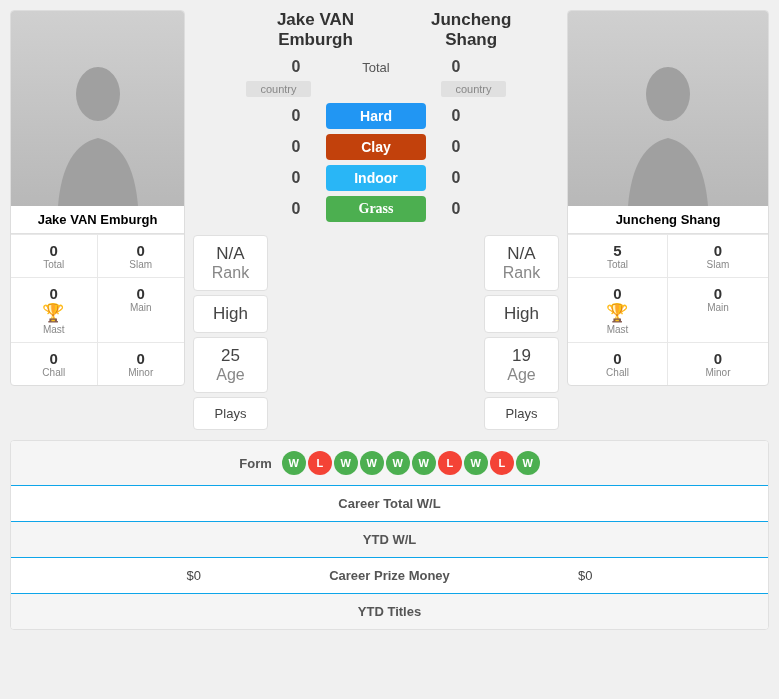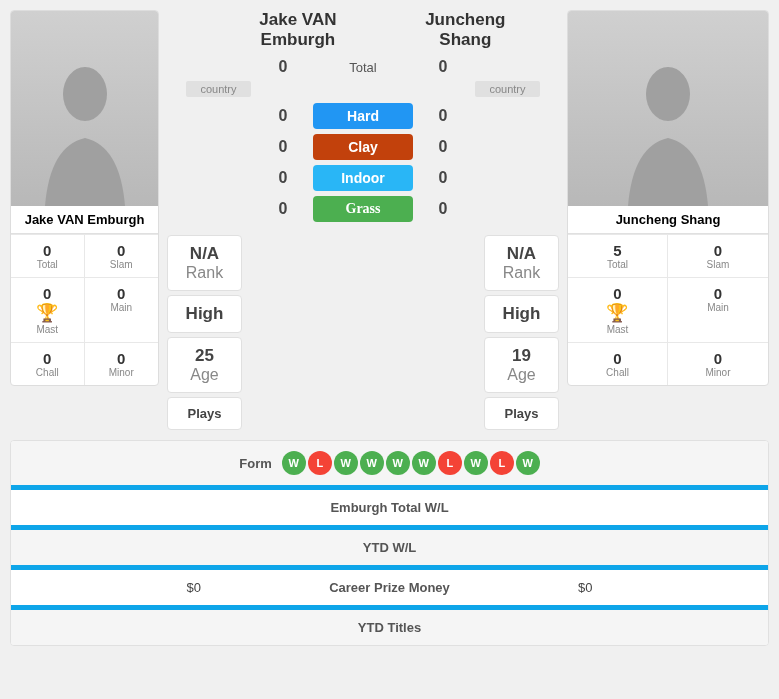--- a/index.html
+++ b/index.html
@@ -50,21 +50,21 @@
     .badge-l { background: #f44336; }
 
     
     .top-section {
       display: flex;
       width: 100%;
       align-items: flex-start;
     }
 
     .left-player-col {
-      width: 149px;
+      width: 175px;
       flex-shrink: 0;
     }
 
     .right-player-col {
       width: 202px;
       flex-shrink: 0;
     }
 
     .middle-col {
       flex: 1;
@@ -123,21 +123,20 @@
       font-size: 13px;
       color: #555;
       margin: 0 15px;
     }
 
     .country-line {
       display: flex;
       align-items: center;
       justify-content: center;
       margin-bottom: 6px;
-      gap: 47px;
     }
 
     .country-spacer {
       min-width: 100px;
       margin: 0 15px;
     }
 
     .c-flag {
       width: 65px;
       text-align: center;
@@ -152,21 +151,21 @@
       background: #fff;
       border: 1px solid #e0e0e0;
       border-radius: 4px;
       padding: 8px 12px;
       text-align: center;
       min-width: 75px;
     }
 
     .c-stat-v {
       font-size: 17px;
-      font-weight: bold;
+      font-weight: normal;
       color: #444;
     }
 
     .c-stat-l {
       font-size: 16px;
       color: #888;
     }
 
     
     .avatar-wrap {
@@ -210,21 +209,21 @@
       background: #fff;
       border-radius: 4px;
       overflow: hidden;
       border: 1px solid #e0e0e0;
     }
 
     .b-row {
       display: flex;
       align-items: center;
       padding: 10px 0;
-      border-bottom: 5px solid #0ea5e9;
+      border-bottom: 1px solid #0ea5e9;
     }
 
     .b-row:last-child { border-bottom: none; }
     .b-row.shaded { background: #f5f5f5; }
 
     .b-left { width: 200px; text-align: right; font-size: 13px; color: #444; padding-right: 10px; }
     .b-center { flex: 1; text-align: center; font-size: 13px; color: #555; font-weight: 600; }
     .b-right { width: 200px; text-align: left; font-size: 13px; color: #444; padding-left: 10px; }
   </style>
 </head>
@@ -417,21 +416,21 @@
           <div class="form-badge badge-w">W</div>
           <div class="form-badge badge-l">L</div>
           <div class="form-badge badge-w">W</div>
         </div>
       </div>
       <div class="b-right"></div>
     </div>
 
     <div class="b-row">
       <div class="b-left"></div>
-      <div class="b-center">Emburgh Total W/L</div>
+      <div class="b-center">Career Total W/L</div>
       <div class="b-right"></div>
     </div>
 
     <div class="b-row shaded">
       <div class="b-left"></div>
       <div class="b-center">YTD W/L</div>
       <div class="b-right"></div>
     </div>
 
     <div class="b-row">

